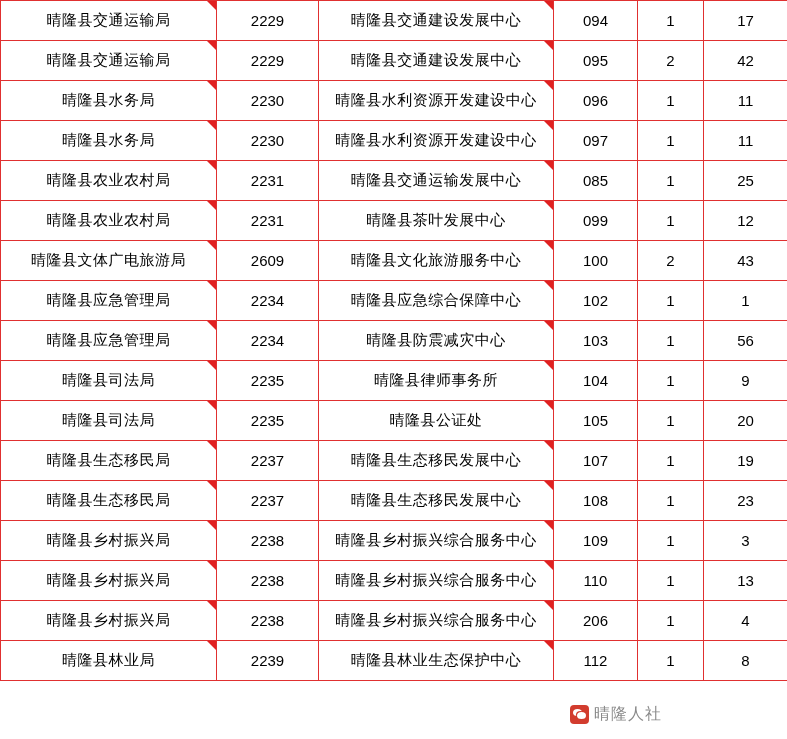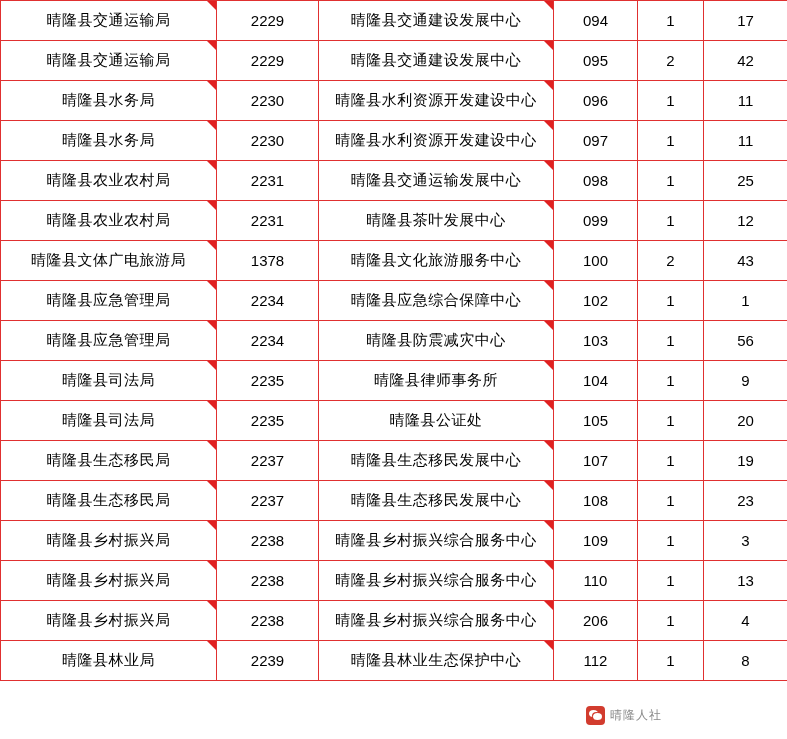--- a/index.html
+++ b/index.html
@@ -88,21 +88,21 @@
   #watermark .wm-logo::after {
     content: "";
     position: absolute;
     left: 7px; top: 7px;
     width: 9px; height: 7px;
     border-radius: 50%;
     background: #ffffff;
     box-shadow: -1px -1px 0 0 #d23c2e;
   }
   #watermark .wm-text {
-    font-size: 12px;
+    font-size: 16px;
     color: #8a8a8a;
     letter-spacing: 1px;
     white-space: nowrap;
   }
 </style>
 </head>
 <body>
 
 <div id="sheet">
   <table class="grid">
@@ -144,35 +144,35 @@
           <td class="cell-num">2230</td>
           <td class="cell-unit mark">晴隆县水利资源开发建设中心</td>
           <td class="cell-num">097</td>
           <td class="cell-num">1</td>
           <td class="cell-num">11</td>
         </tr>
         <tr>
           <td class="cell-unit mark">晴隆县农业农村局</td>
           <td class="cell-num">2231</td>
           <td class="cell-unit mark">晴隆县交通运输发展中心</td>
-          <td class="cell-num">098</td>
+          <td class="cell-num">085</td>
           <td class="cell-num">1</td>
           <td class="cell-num">25</td>
         </tr>
         <tr>
           <td class="cell-unit mark">晴隆县农业农村局</td>
           <td class="cell-num">2231</td>
           <td class="cell-unit mark">晴隆县茶叶发展中心</td>
           <td class="cell-num">099</td>
           <td class="cell-num">1</td>
           <td class="cell-num">12</td>
         </tr>
         <tr>
           <td class="cell-unit mark">晴隆县文体广电旅游局</td>
-          <td class="cell-num">1378</td>
+          <td class="cell-num">2609</td>
           <td class="cell-unit mark">晴隆县文化旅游服务中心</td>
           <td class="cell-num">100</td>
           <td class="cell-num">2</td>
           <td class="cell-num">43</td>
         </tr>
         <tr>
           <td class="cell-unit mark">晴隆县应急管理局</td>
           <td class="cell-num">2234</td>
           <td class="cell-unit mark">晴隆县应急综合保障中心</td>
           <td class="cell-num">102</td>

